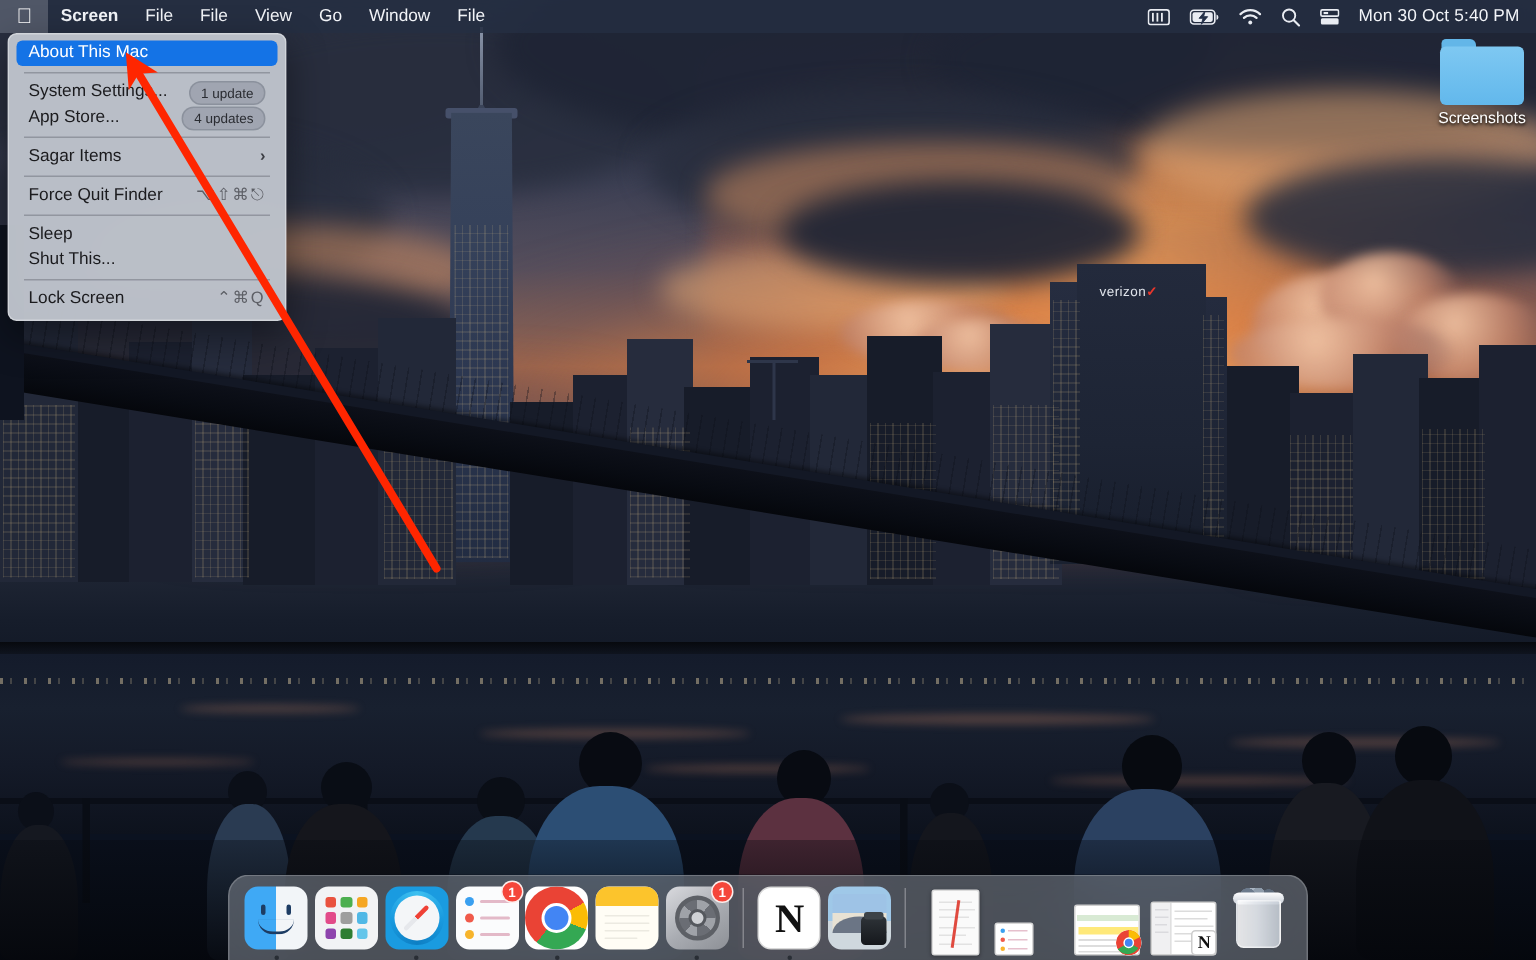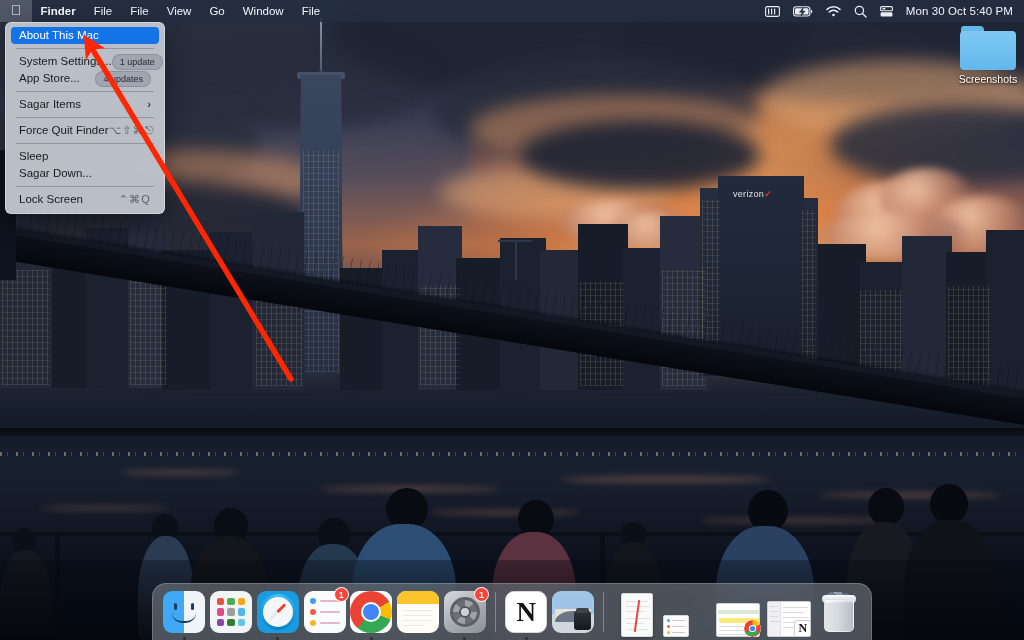--- a/index.html
+++ b/index.html
@@ -199,21 +199,21 @@
   .mb-apple {
     padding:0 10px 0 11px; position:relative; display:flex; align-items:center;
     background:rgba(255,255,255,.20); height:22px;
   }
   .apple-glyph { font-size:14px; line-height:14px; color:#fff; position:relative; top:-1px; }
   .mb-clock { font-size:11.5px; letter-spacing:.1px; }
   .mb-icon { display:flex; align-items:center; }
 
   
   #apple-menu {
-    position:absolute; left:5px; top:22px; width:160px;
+    position:absolute; left:5px; top:22px; width:186px;
     background:rgba(190,195,203,.97);
     -webkit-backdrop-filter:blur(22px); backdrop-filter:blur(22px);
     border:1px solid rgba(255,255,255,.35);
     border-radius:6px;
     box-shadow:0 10px 26px rgba(0,0,0,.42);
     padding:4px 0 5px 0; z-index:50;
     font-size:11.5px; color:#1b1b1e;
   }
   .mi {
     position:relative; height:17px; line-height:17px;
@@ -541,21 +541,21 @@
     <div class="body"></div>
   </div>
   <div class="name">Screenshots</div>
 </div>
 
 <div id="menubar">
   <div class="left">
     <div class="mb-apple">
       <span class="apple-glyph"></span>
     </div>
-    <div class="mb-item bold">Finder</div>
+    <div class="mb-item bold">Screen</div>
     <div class="mb-item">File</div>
     <div class="mb-item">File</div>
     <div class="mb-item">View</div>
     <div class="mb-item">Go</div>
     <div class="mb-item">Window</div>
     <div class="mb-item">File</div>
   </div>
 
   <div class="right">
 
@@ -642,21 +642,21 @@
       <span class="shortcut">⌥⇧⌘⎋</span>
     </span>
   </div>
 
   <div class="sep"></div>
 
   <div class="mi">
     <span class="label">Sleep</span>
   </div>
   <div class="mi">
-    <span class="label">Sagar Down...</span>
+    <span class="label">Shut This...</span>
   </div>
 
   <div class="sep"></div>
 
   <div class="mi">
     <span class="label">Lock Screen</span>
     <span class="right">
       <span class="shortcut">⌃⌘Q</span>
     </span>
   </div>

